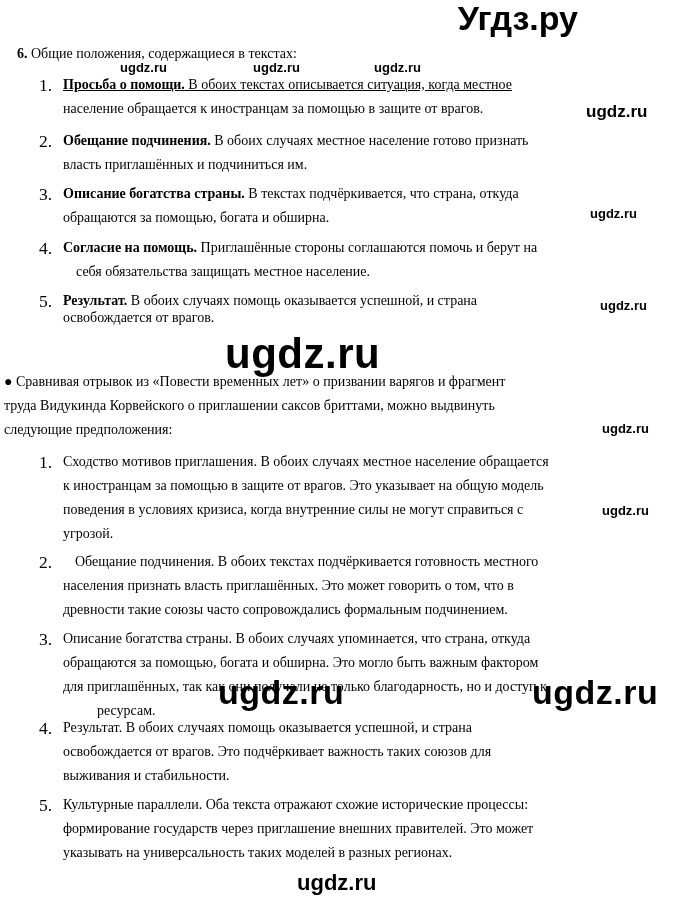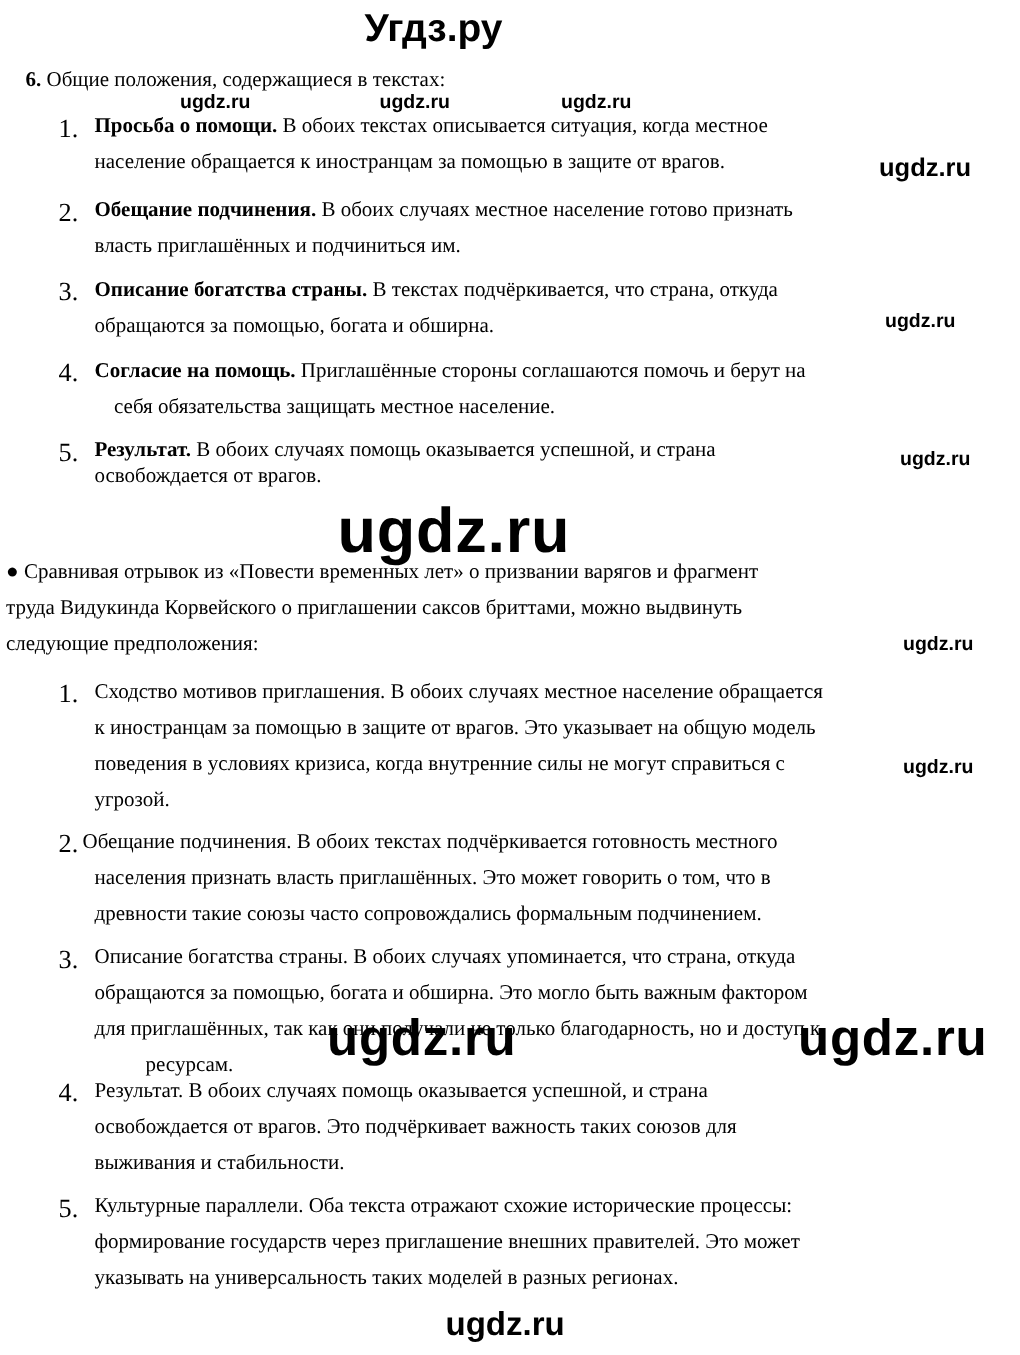--- a/index.html
+++ b/index.html
@@ -13,24 +13,24 @@
       position: relative;
       overflow: hidden;
       color: #000;
       font-family: "Liberation Serif", "DejaVu Serif", serif;
     }
     .site-title {
       position: absolute;
       left: 0;
       top: 2px;
       width: 578px;
-      text-align: center;
+      text-align: right;
       font-family: "Liberation Sans", "DejaVu Sans", sans-serif;
       font-weight: bold;
-      font-size: 26px;
+      font-size: 34px;
       line-height: 32px;
     }
     .wm {
       position: absolute;
       font-family: "Liberation Sans", "DejaVu Sans", sans-serif;
       font-weight: bold;
       color: #000;
       white-space: nowrap;
     }
     .wm-sm { font-size: 13px; line-height: 16px; }
@@ -58,21 +58,21 @@
 
 <div class="text" style="left:17px; top:42px;">
   <b>6.</b>
   <span>Общие положения, содержащиеся в текстах:</span>
 </div>
 
 <div>
 
   <div>
     <span class="num" style="left:39px; top:73px;">1.</span>
-    <div class="text" style="left:63px; top:73px;">
+    <div class="text" style="left:63px; top:73px;text-decoration:underline;">
       <b>Просьба о помощи.</b><span> В обоих текстах описывается ситуация, когда местное</span>
     </div>
     <div class="text" style="left:63px; top:97px;">население обращается к иностранцам за помощью в защите от врагов.</div>
   </div>
 
   <div>
     <span class="num" style="left:39px; top:129px;">2.</span>
     <div class="text" style="left:63px; top:129px;">
       <b>Обещание подчинения.</b><span> В обоих случаях местное население готово признать</span>
     </div>
@@ -115,21 +115,21 @@
   <div>
     <span class="num" style="left:39px; top:450px;">1.</span>
     <div class="text" style="left:63px; top:450px;">Сходство мотивов приглашения. В обоих случаях местное население обращается</div>
     <div class="text" style="left:63px; top:474px;">к иностранцам за помощью в защите от врагов. Это указывает на общую модель</div>
     <div class="text" style="left:63px; top:498px;">поведения в условиях кризиса, когда внутренние силы не могут справиться с</div>
     <div class="text" style="left:63px; top:522px;">угрозой.</div>
   </div>
 
   <div>
     <span class="num" style="left:39px; top:550px;">2.</span>
-    <div class="text" style="left:55px; top:550px;">Обещание подчинения. В обоих текстах подчёркивается готовность местного</div>
+    <div class="text" style="left:75px; top:550px;">Обещание подчинения. В обоих текстах подчёркивается готовность местного</div>
     <div class="text" style="left:63px; top:574px;">населения признать власть приглашённых. Это может говорить о том, что в</div>
     <div class="text" style="left:63px; top:598px;">древности такие союзы часто сопровождались формальным подчинением.</div>
   </div>
 
   <div>
     <span class="num" style="left:39px; top:627px;">3.</span>
     <div class="text" style="left:63px; top:627px;">Описание богатства страны. В обоих случаях упоминается, что страна, откуда</div>
     <div class="text" style="left:63px; top:651px;">обращаются за помощью, богата и обширна. Это могло быть важным фактором</div>
     <div class="text" style="left:63px; top:675px;">для приглашённых, так как они получали не только благодарность, но и доступ к</div>
     <div class="text" style="left:63px; top:699px;margin-left:34px;">ресурсам.</div>

